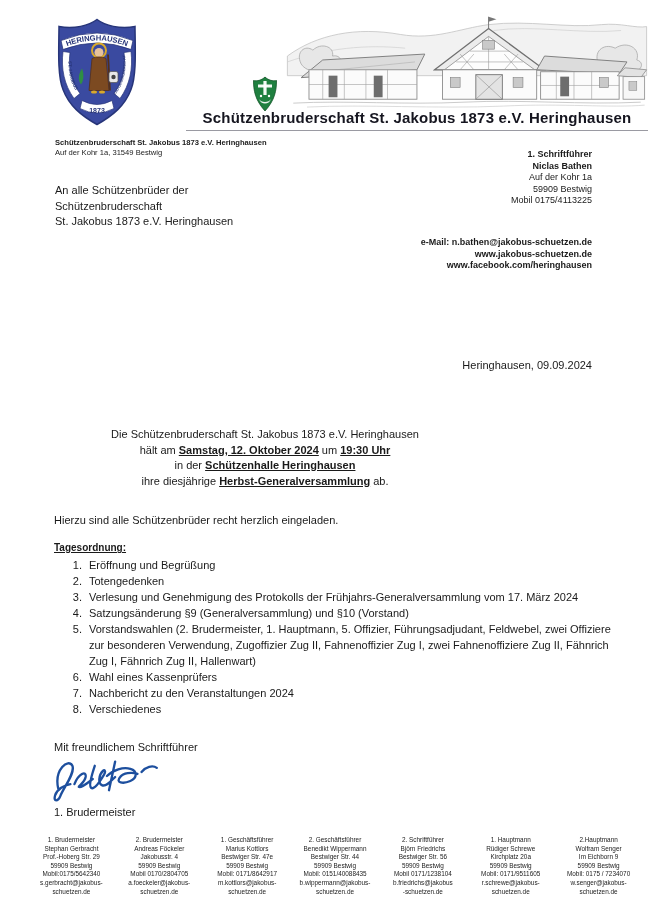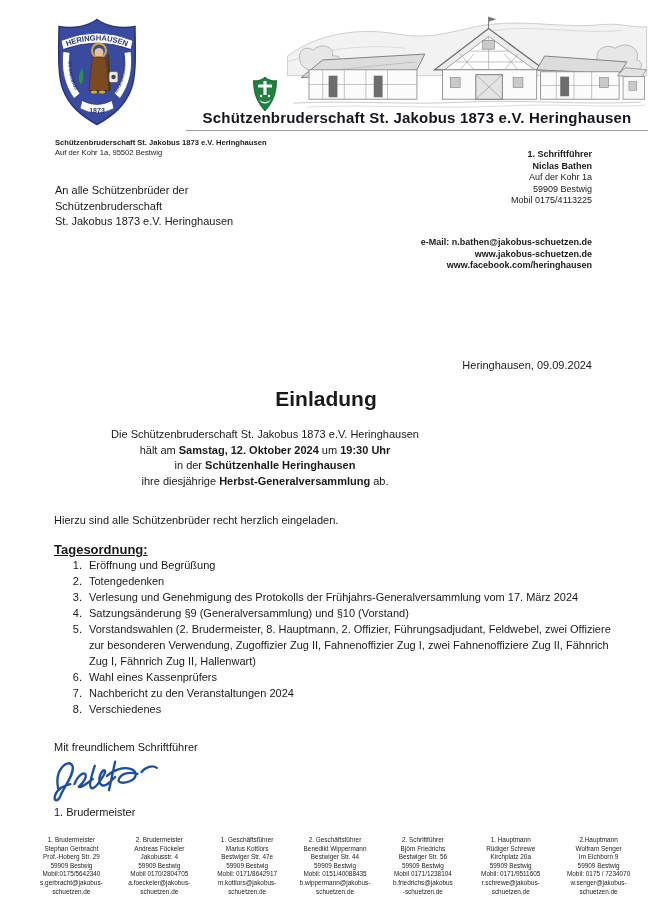--- a/index.html
+++ b/index.html
@@ -17,24 +17,24 @@
   .rcol{right:60px;text-align:right;font-size:9px;line-height:11.6px;}
   .contact{top:149px;}
   .contact .b{font-weight:bold;}
   .weblinks{top:237px;font-weight:bold;margin-left:44px;}
   .bank{top:274px;}
 
   .date-line{right:60px;top:359px;font-size:11px;}
 
   .einladung{left:0;top:387px;width:652px;text-align:center;font-size:21px;font-weight:bold;}
   .invite{left:0;top:427px;width:530px;text-align:center;font-size:11px;line-height:15.5px;}
-  .bu{font-weight:bold;}
+  .bu{font-weight:bold;text-decoration:underline;}
 
   .welcome{left:54px;top:514px;font-size:11px;}
-  .agenda-title{left:54px;top:542px;font-size:13px;font-weight:bold;text-decoration:underline;}
+  .agenda-title{left:54px;top:542px;font-size:10px;font-weight:bold;text-decoration:underline;}
   .agenda{left:54px;top:557px;width:566px;font-size:11px;line-height:16px;}
   .agenda ol{margin:0;padding-left:31px;}
   .agenda li{padding-left:4px;}
 
   .closing{left:54px;top:741px;font-size:11px;}
   .sig{left:48px;top:751px;width:122px;height:54px;}
   .signer-role{left:54px;top:806px;font-size:11px;}
 
   .footer{left:30px;top:836px;right:12px;display:flex;gap:5px;}
   .fcol{flex:1;text-align:center;font-size:6.4px;line-height:8.6px;color:#222;}
@@ -133,21 +133,21 @@
       <path d="M7,23 C9,27 17,27 19,23 C17,29 9,29 7,23 Z" fill="#ffffff" opacity="0.9"></path>
       <circle cx="9" cy="20" r="1.2" fill="#ffffff"></circle>
       <circle cx="17" cy="20" r="1.2" fill="#ffffff"></circle>
     </svg>
   </div>
 
   <div class="abs org-title">Schützenbruderschaft St. Jakobus 1873 e.V. Heringhausen</div>
 
   <div class="abs sender">
     <div class="b">Schützenbruderschaft St. Jakobus 1873 e.V. Heringhausen</div>
-    <div>Auf der Kohr 1a, 95502 Bestwig</div>
+    <div>Auf der Kohr 1a, 31549 Bestwig</div>
   </div>
 
   <div class="abs recipient">
     <div>An alle Schützenbrüder der</div>
     <div>Schützenbruderschaft</div>
     <div>St. Jakobus 1873 e.V. Heringhausen</div>
   </div>
 
   <div class="abs rcol contact">
     <div class="b">1. Schriftführer</div>
@@ -159,39 +159,38 @@
 
   <div class="abs rcol weblinks">
     <div>e-Mail: n.bathen@jakobus-schuetzen.de</div>
     <div>www.jakobus-schuetzen.de</div>
     <div>www.facebook.com/heringhausen</div>
   </div>
 
 
   <div class="abs date-line">Heringhausen, 09.09.2024</div>
 
-  <div class="abs einladung">Einladung</div>
 
   <div class="abs invite">
     <div>Die Schützenbruderschaft St. Jakobus 1873 e.V. Heringhausen</div>
     <div><span>hält am </span><span class="bu">Samstag, 12. Oktober 2024</span><span> um </span><span class="bu">19:30 Uhr</span></div>
     <div><span>in der </span><span class="bu">Schützenhalle Heringhausen</span></div>
     <div><span>ihre diesjährige </span><span class="bu">Herbst-Generalversammlung</span><span> ab.</span></div>
   </div>
 
   <div class="abs welcome">Hierzu sind alle Schützenbrüder recht herzlich eingeladen.</div>
   <div class="abs agenda-title">Tagesordnung:</div>
 
   <div class="abs agenda">
     <ol>
       <li>Eröffnung und Begrüßung</li>
       <li>Totengedenken</li>
       <li>Verlesung und Genehmigung des Protokolls der Frühjahrs-Generalversammlung vom 17. März 2024</li>
       <li>Satzungsänderung §9 (Generalversammlung) und §10 (Vorstand)</li>
-      <li>Vorstandswahlen (2. Brudermeister, 8. Hauptmann, 2. Offizier, Führungsadjudant, Feldwebel, zwei Offiziere zur besonderen Verwendung, Zugoffizier Zug II, Fahnenoffizier Zug I, zwei Fahnenoffiziere Zug II, Fähnrich Zug I, Fähnrich Zug II, Hallenwart)</li>
+      <li>Vorstandswahlen (2. Brudermeister, 1. Hauptmann, 5. Offizier, Führungsadjudant, Feldwebel, zwei Offiziere zur besonderen Verwendung, Zugoffizier Zug II, Fahnenoffizier Zug I, zwei Fahnenoffiziere Zug II, Fähnrich Zug I, Fähnrich Zug II, Hallenwart)</li>
       <li>Wahl eines Kassenprüfers</li>
       <li>Nachbericht zu den Veranstaltungen 2024</li>
       <li>Verschiedenes</li>
     </ol>
   </div>
 
   <div class="abs closing">Mit freundlichem Schriftführer</div>
 
   <div class="abs sig">
     <svg viewBox="0 0 120 52" width="122" height="54">

